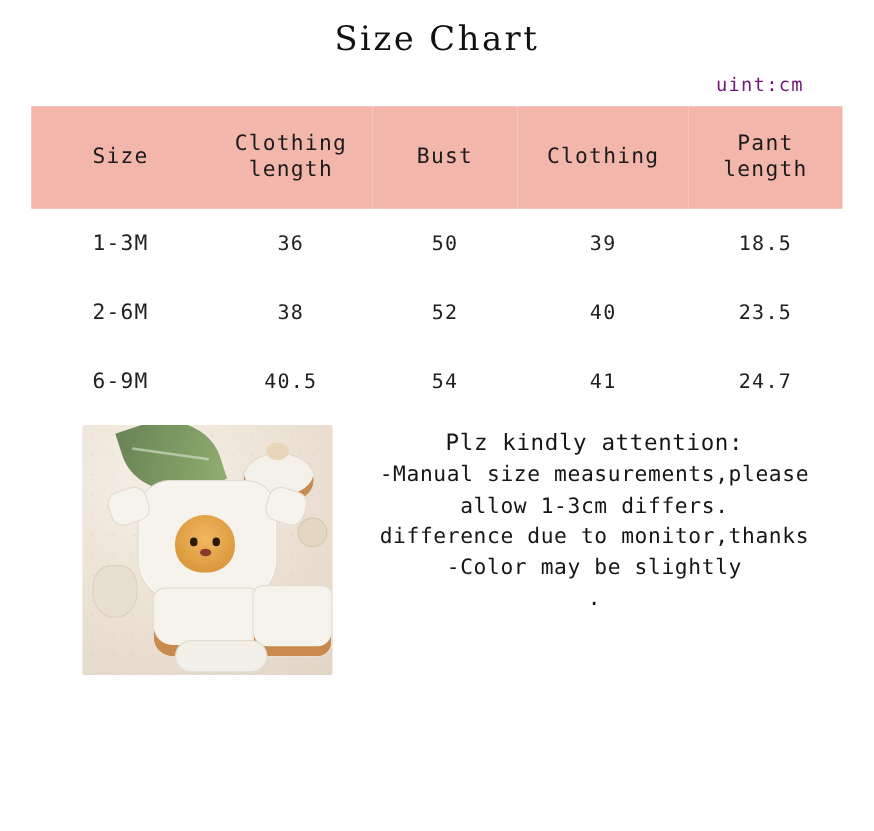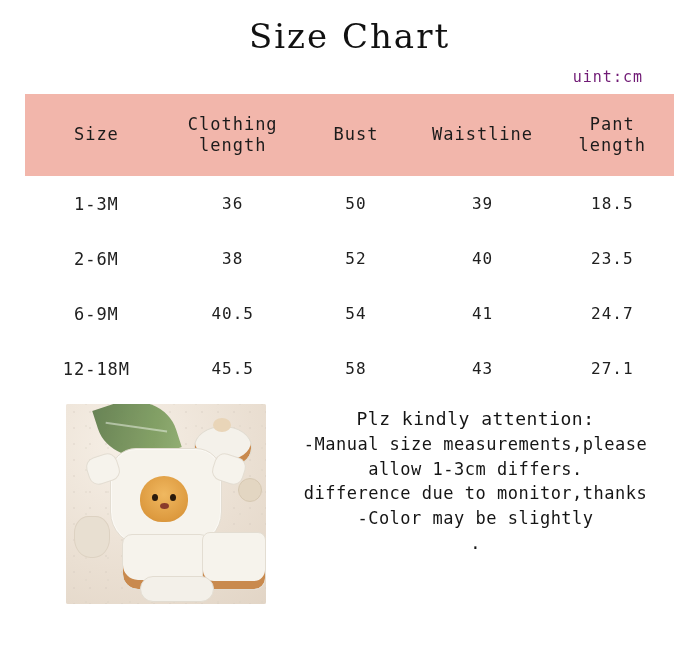--- a/index.html
+++ b/index.html
@@ -14,21 +14,21 @@
     color: #1a1a1a;
     overflow: hidden;
   }
   .page {
     position: relative;
     width: 699px;
     height: 665px;
   }
   .title {
     text-align: center;
-    font-size: 34px;
+    font-size: 27px;
     letter-spacing: 2px;
     padding-top: 16px;
     color: #111111;
     font-family: "DejaVu Serif", serif;
   }
   .unit {
     text-align: right;
     font-size: 15px;
     letter-spacing: 1px;
     color: #701a75;
@@ -267,21 +267,21 @@
         <col class="col-2">
         <col class="col-3">
         <col class="col-4">
         <col class="col-5">
     </colgroup>
     <thead>
       <tr>
         <th>Size</th>
         <th>Clothing length</th>
         <th>Bust</th>
-        <th>Waistline</th>
+        <th>Clothing</th>
         <th>Pant length</th>
       </tr>
     </thead>
     <tbody>
       <tr>
         <td class="col-size">1-3M</td>
         <td>36</td>
         <td>50</td>
         <td>39</td>
         <td>18.5</td>
@@ -293,27 +293,20 @@
         <td>40</td>
         <td>23.5</td>
       </tr>
       <tr>
         <td class="col-size">6-9M</td>
         <td>40.5</td>
         <td>54</td>
         <td>41</td>
         <td>24.7</td>
       </tr>
-      <tr>
-        <td class="col-size">12-18M</td>
-        <td>45.5</td>
-        <td>58</td>
-        <td>43</td>
-        <td>27.1</td>
-      </tr>
     </tbody>
   </table>
 
   <div class="bottom">
 
     <div class="photo">
       <div class="bg-sheet"></div>
       <div class="dots"></div>
       <div class="leaf"></div>
       <div class="hat"></div>

